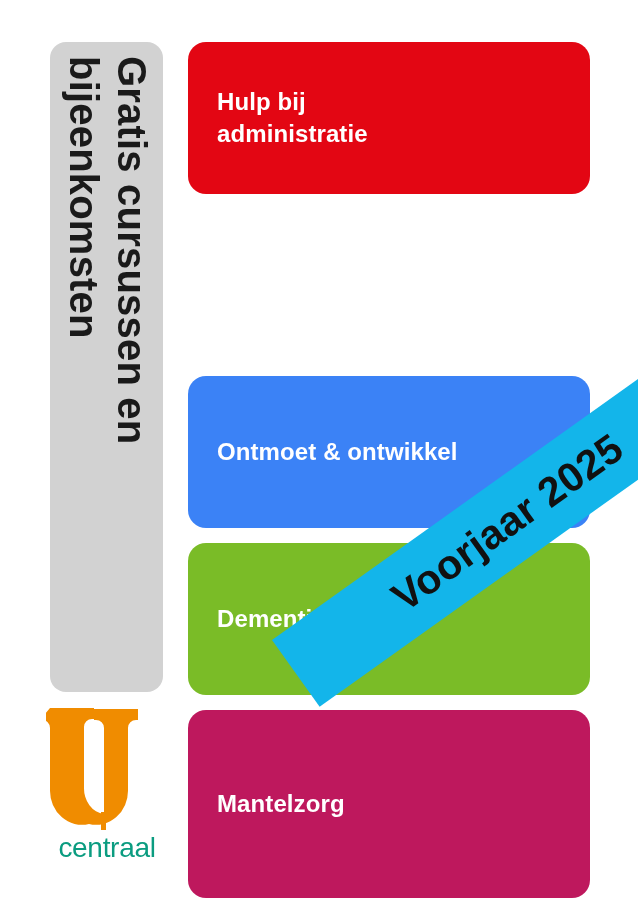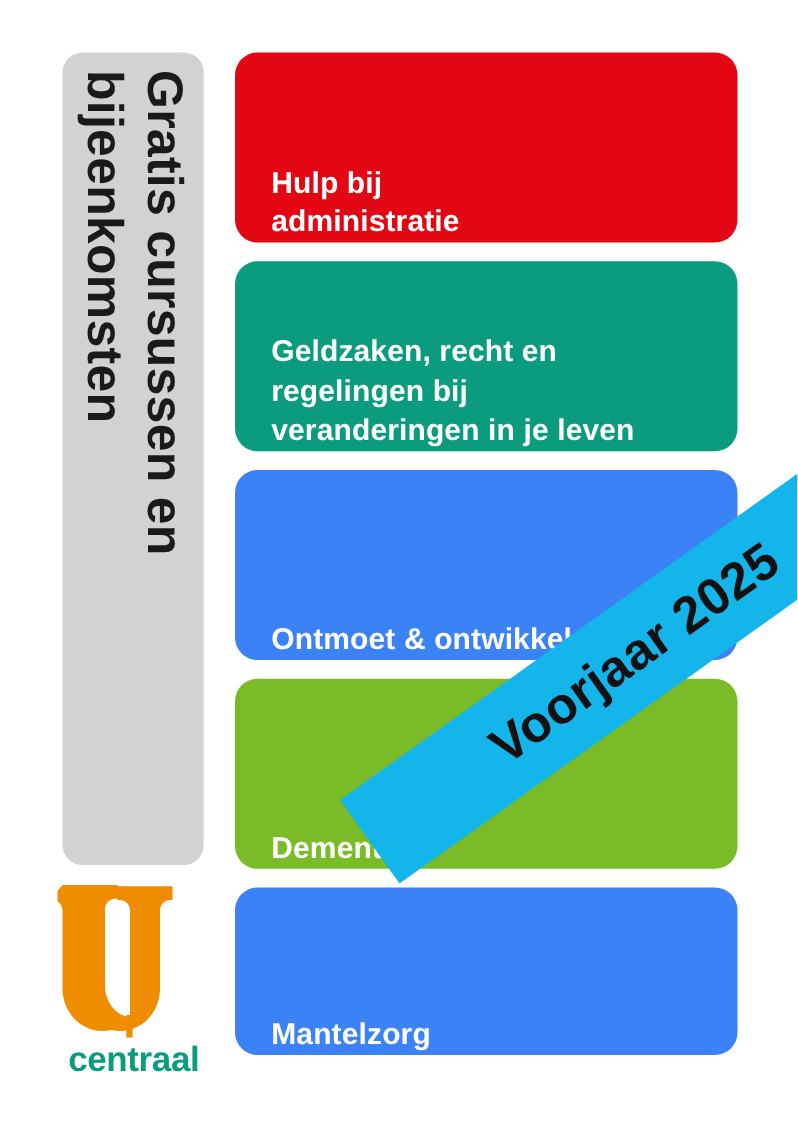--- a/index.html
+++ b/index.html
@@ -74,58 +74,58 @@
     height: 130px;
   }
 
   .logo-word {
     position: absolute;
     left: 0;
     top: 130px;
     width: 122px;
     text-align: center;
     font-size: 28px;
-    font-weight: bold;
+    font-weight: normal;
     color: #0b9c80;
     letter-spacing: -0.3px;
   }
 
   
   .cards {
     position: absolute;
     left: 188px;
     top: 42px;
     width: 402px;
     height: 830px;
   }
 
   .card {
     position: absolute;
     left: 0;
     width: 402px;
     border-radius: 18px;
     display: flex;
-    align-items: flex-end;
+    align-items: center;
     padding: 0 29px;
   }
 
   .card-label {
     font-size: 24px;
     font-weight: bold;
     color: #ffffff;
     line-height: 1.32;
     letter-spacing: 0.1px;
     white-space: pre-line;
   }
 
   .card-0 { top: 0px;   height: 152px; background: #e30613; }
   .card-1 { top: 167px; height: 152px; background: #0b9c80; }
   .card-2 { top: 334px; height: 152px; background: #3b82f6; }
   .card-3 { top: 501px; height: 152px; background: #7abc27; }
-  .card-4 { top: 668px; height: 134px; background: #3b82f6; }
+  .card-4 { top: 668px; height: 188px; background: #be185d; }
 
   
   .banner {
     position: absolute;
     left: 272px;
     top: 640px;
     width: 520px;
     height: 82px;
     background: #13b5ea;
     transform: rotate(-35.5deg);
@@ -162,25 +162,20 @@
       <path d="M55 110 h5 v18 h-5 z" fill="#f08c00"></path>
     </svg>
     <div class="logo-word">centraal</div>
   </div>
 
   <div class="cards">
     <div class="card card-0">
       <span class="card-label">Hulp bij
 administratie</span>
     </div>
-    <div class="card card-1">
-      <span class="card-label">Geldzaken, recht en
-regelingen bij
-veranderingen in je leven</span>
-    </div>
     <div class="card card-2">
       <span class="card-label">Ontmoet &amp; ontwikkel</span>
     </div>
     <div class="card card-3">
       <span class="card-label">Dementie</span>
     </div>
     <div class="card card-4">
       <span class="card-label">Mantelzorg</span>
     </div>
   </div>

